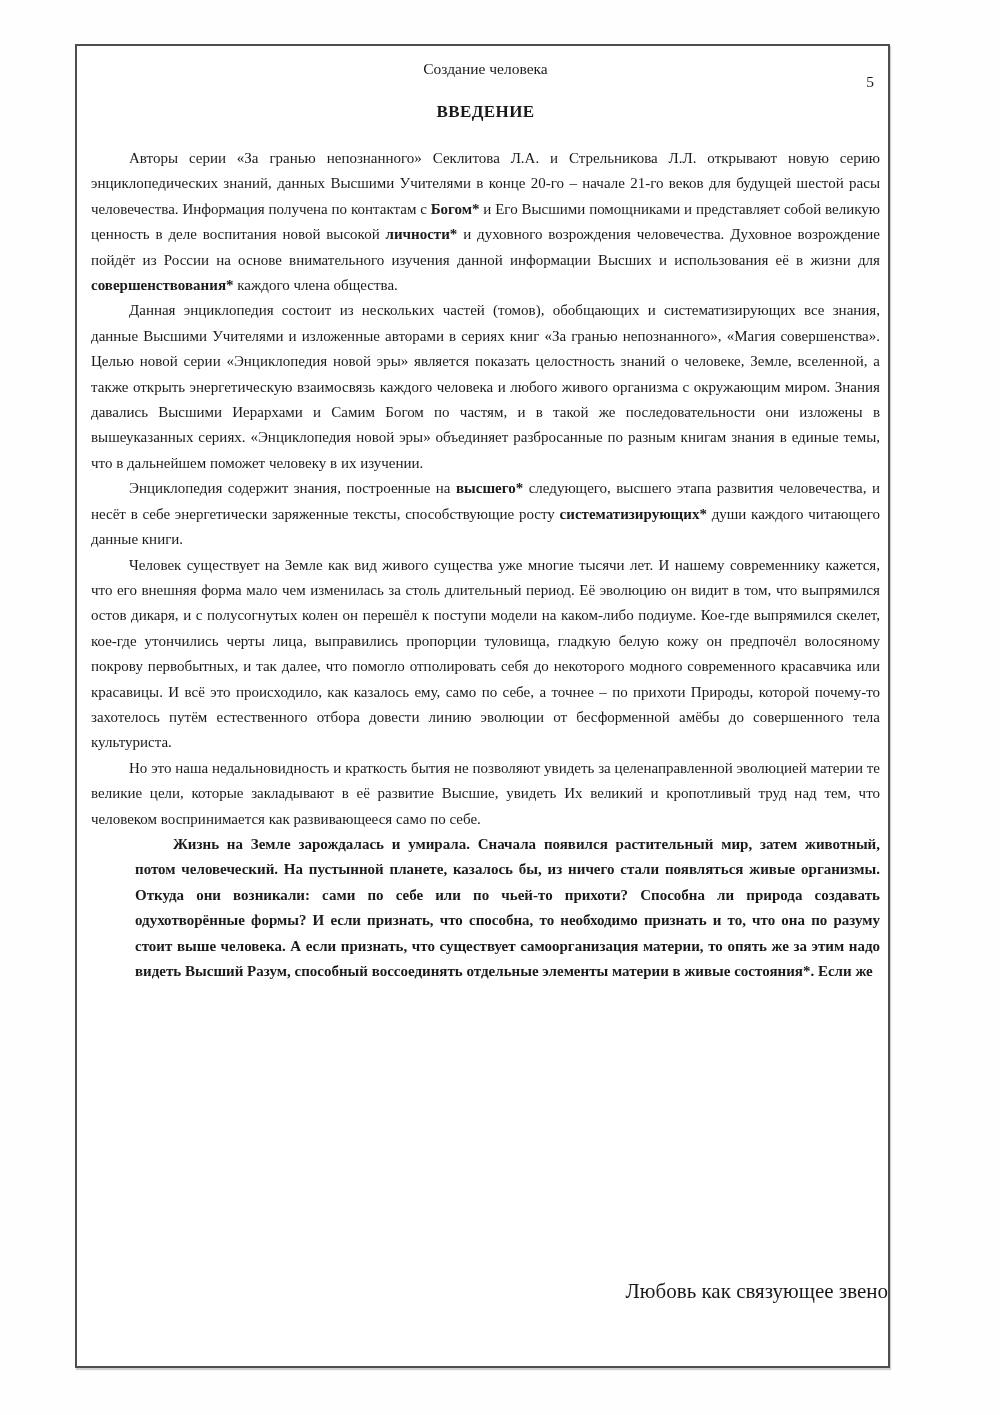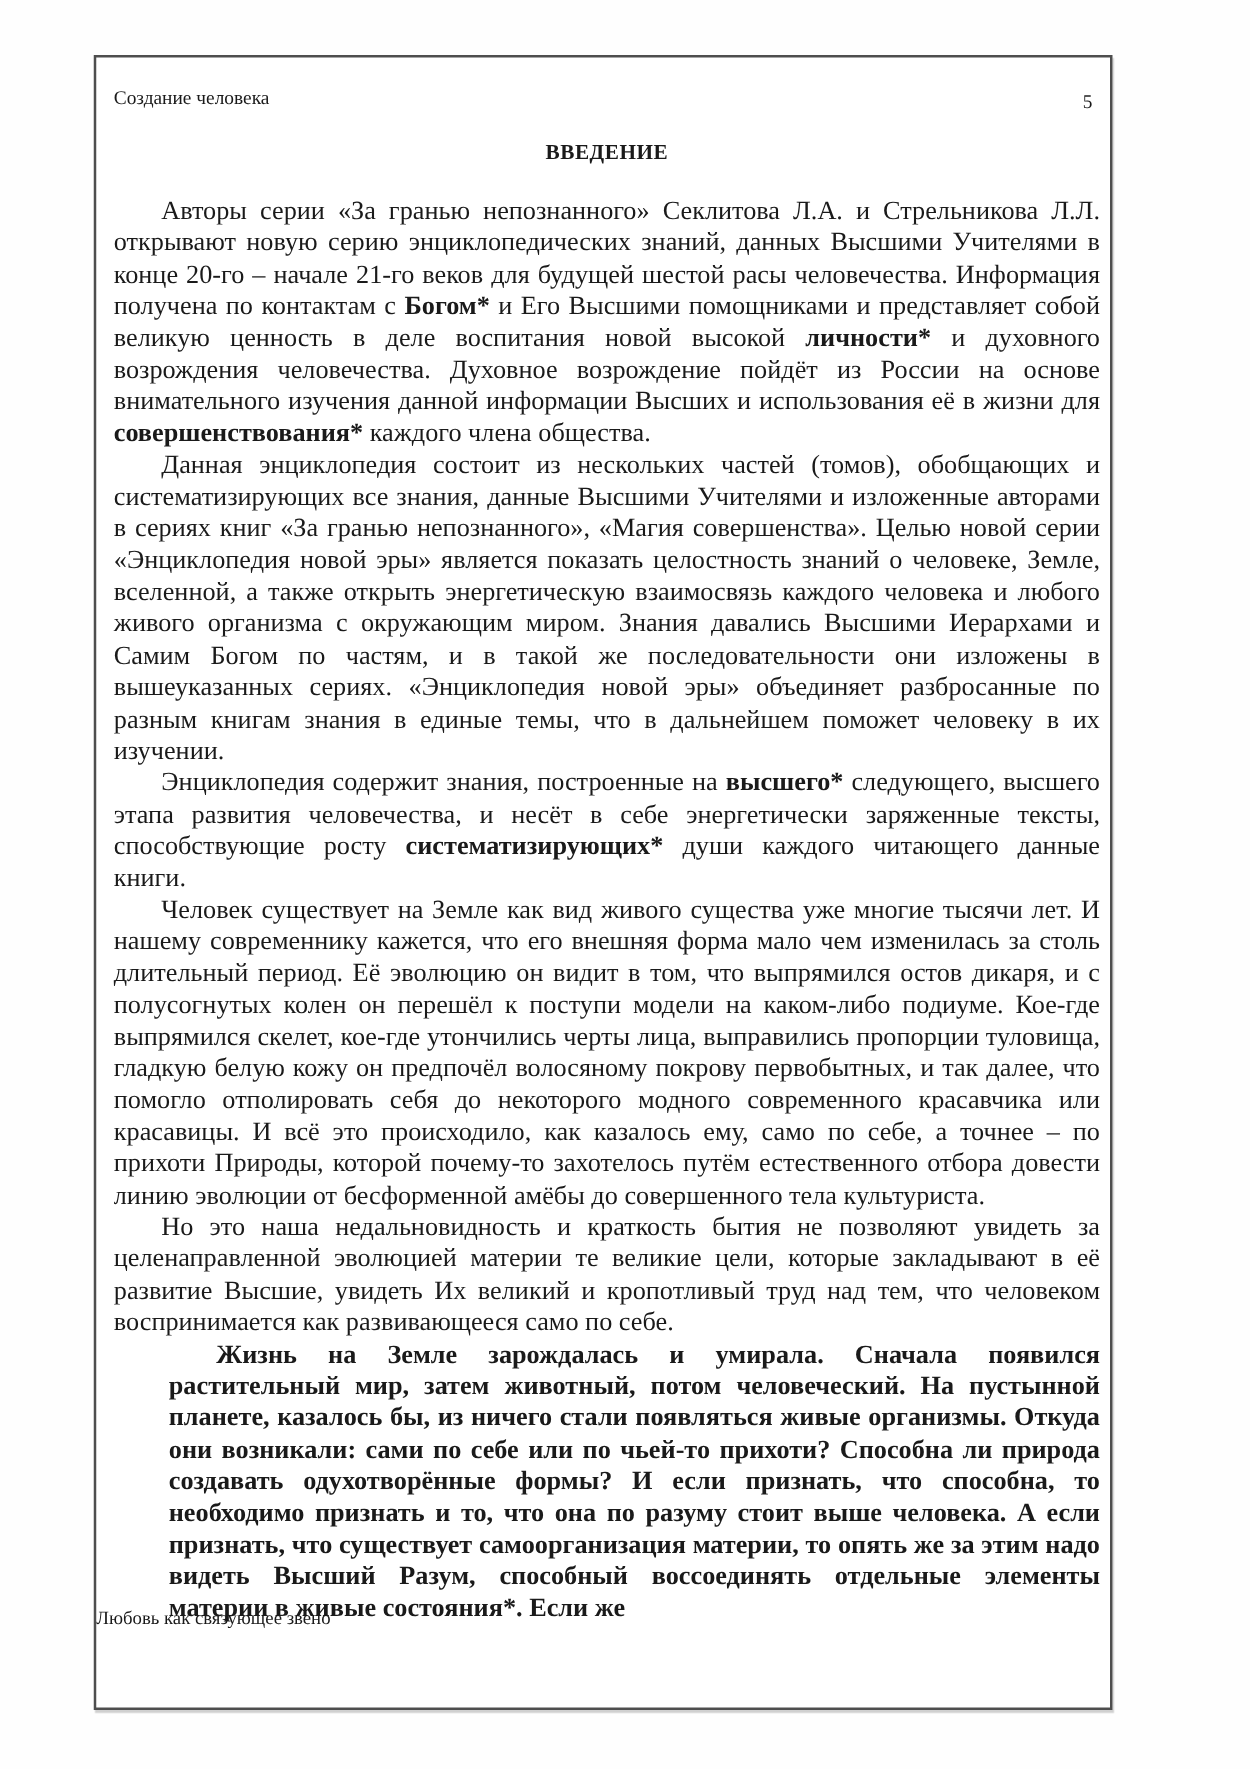--- a/index.html
+++ b/index.html
@@ -23,56 +23,57 @@
     width: 815px;
     height: 1324px;
     box-sizing: border-box;
     background: #ffffff;
     border: 2px solid #4e4e4e;
     box-shadow: 1px 2px 1px rgba(0,0,0,0.18);
     padding: 0 8px 0 14px;
   }
   .running-header {
     position: relative;
-    padding-top: 24px;
+    padding-top: 14px;
     height: 22px;
     font-size: 15.5px;
+    text-align: center;
   }
   .running-title { display: inline-block; }
   .page-number {
     position: absolute;
     right: 6px;
     top: 27px;
   }
   .section-heading {
     text-align: center;
     font-weight: bold;
     font-size: 17px;
     letter-spacing: 0.4px;
   }
   .heading-intro { margin-top: 20px; margin-bottom: 24px; }
   .heading-preface { margin-top: 31px; margin-bottom: 25px; }
   .body-text {
-    font-size: 21px;
+    font-size: 15px;
     line-height: 25.4px;
     text-align: justify;
   }
   .para {
     margin: 0;
     text-indent: 38px;
   }
   .para .b { font-weight: bold; }
   .para.all-bold { font-weight: bold; margin-left: 44px; }
   .page-footer {
     position: absolute;
     bottom: 62px;
     left: 0;
     width: 100%;
-    text-align: left;
-    font-size: 15px;
+    text-align: right;
+    font-size: 21px;
   }
 </style>
 </head>
 <body>
 
 <div class="canvas">
   <div class="page">
 
     <div class="running-header">
       <span class="running-title">Создание человека</span>

